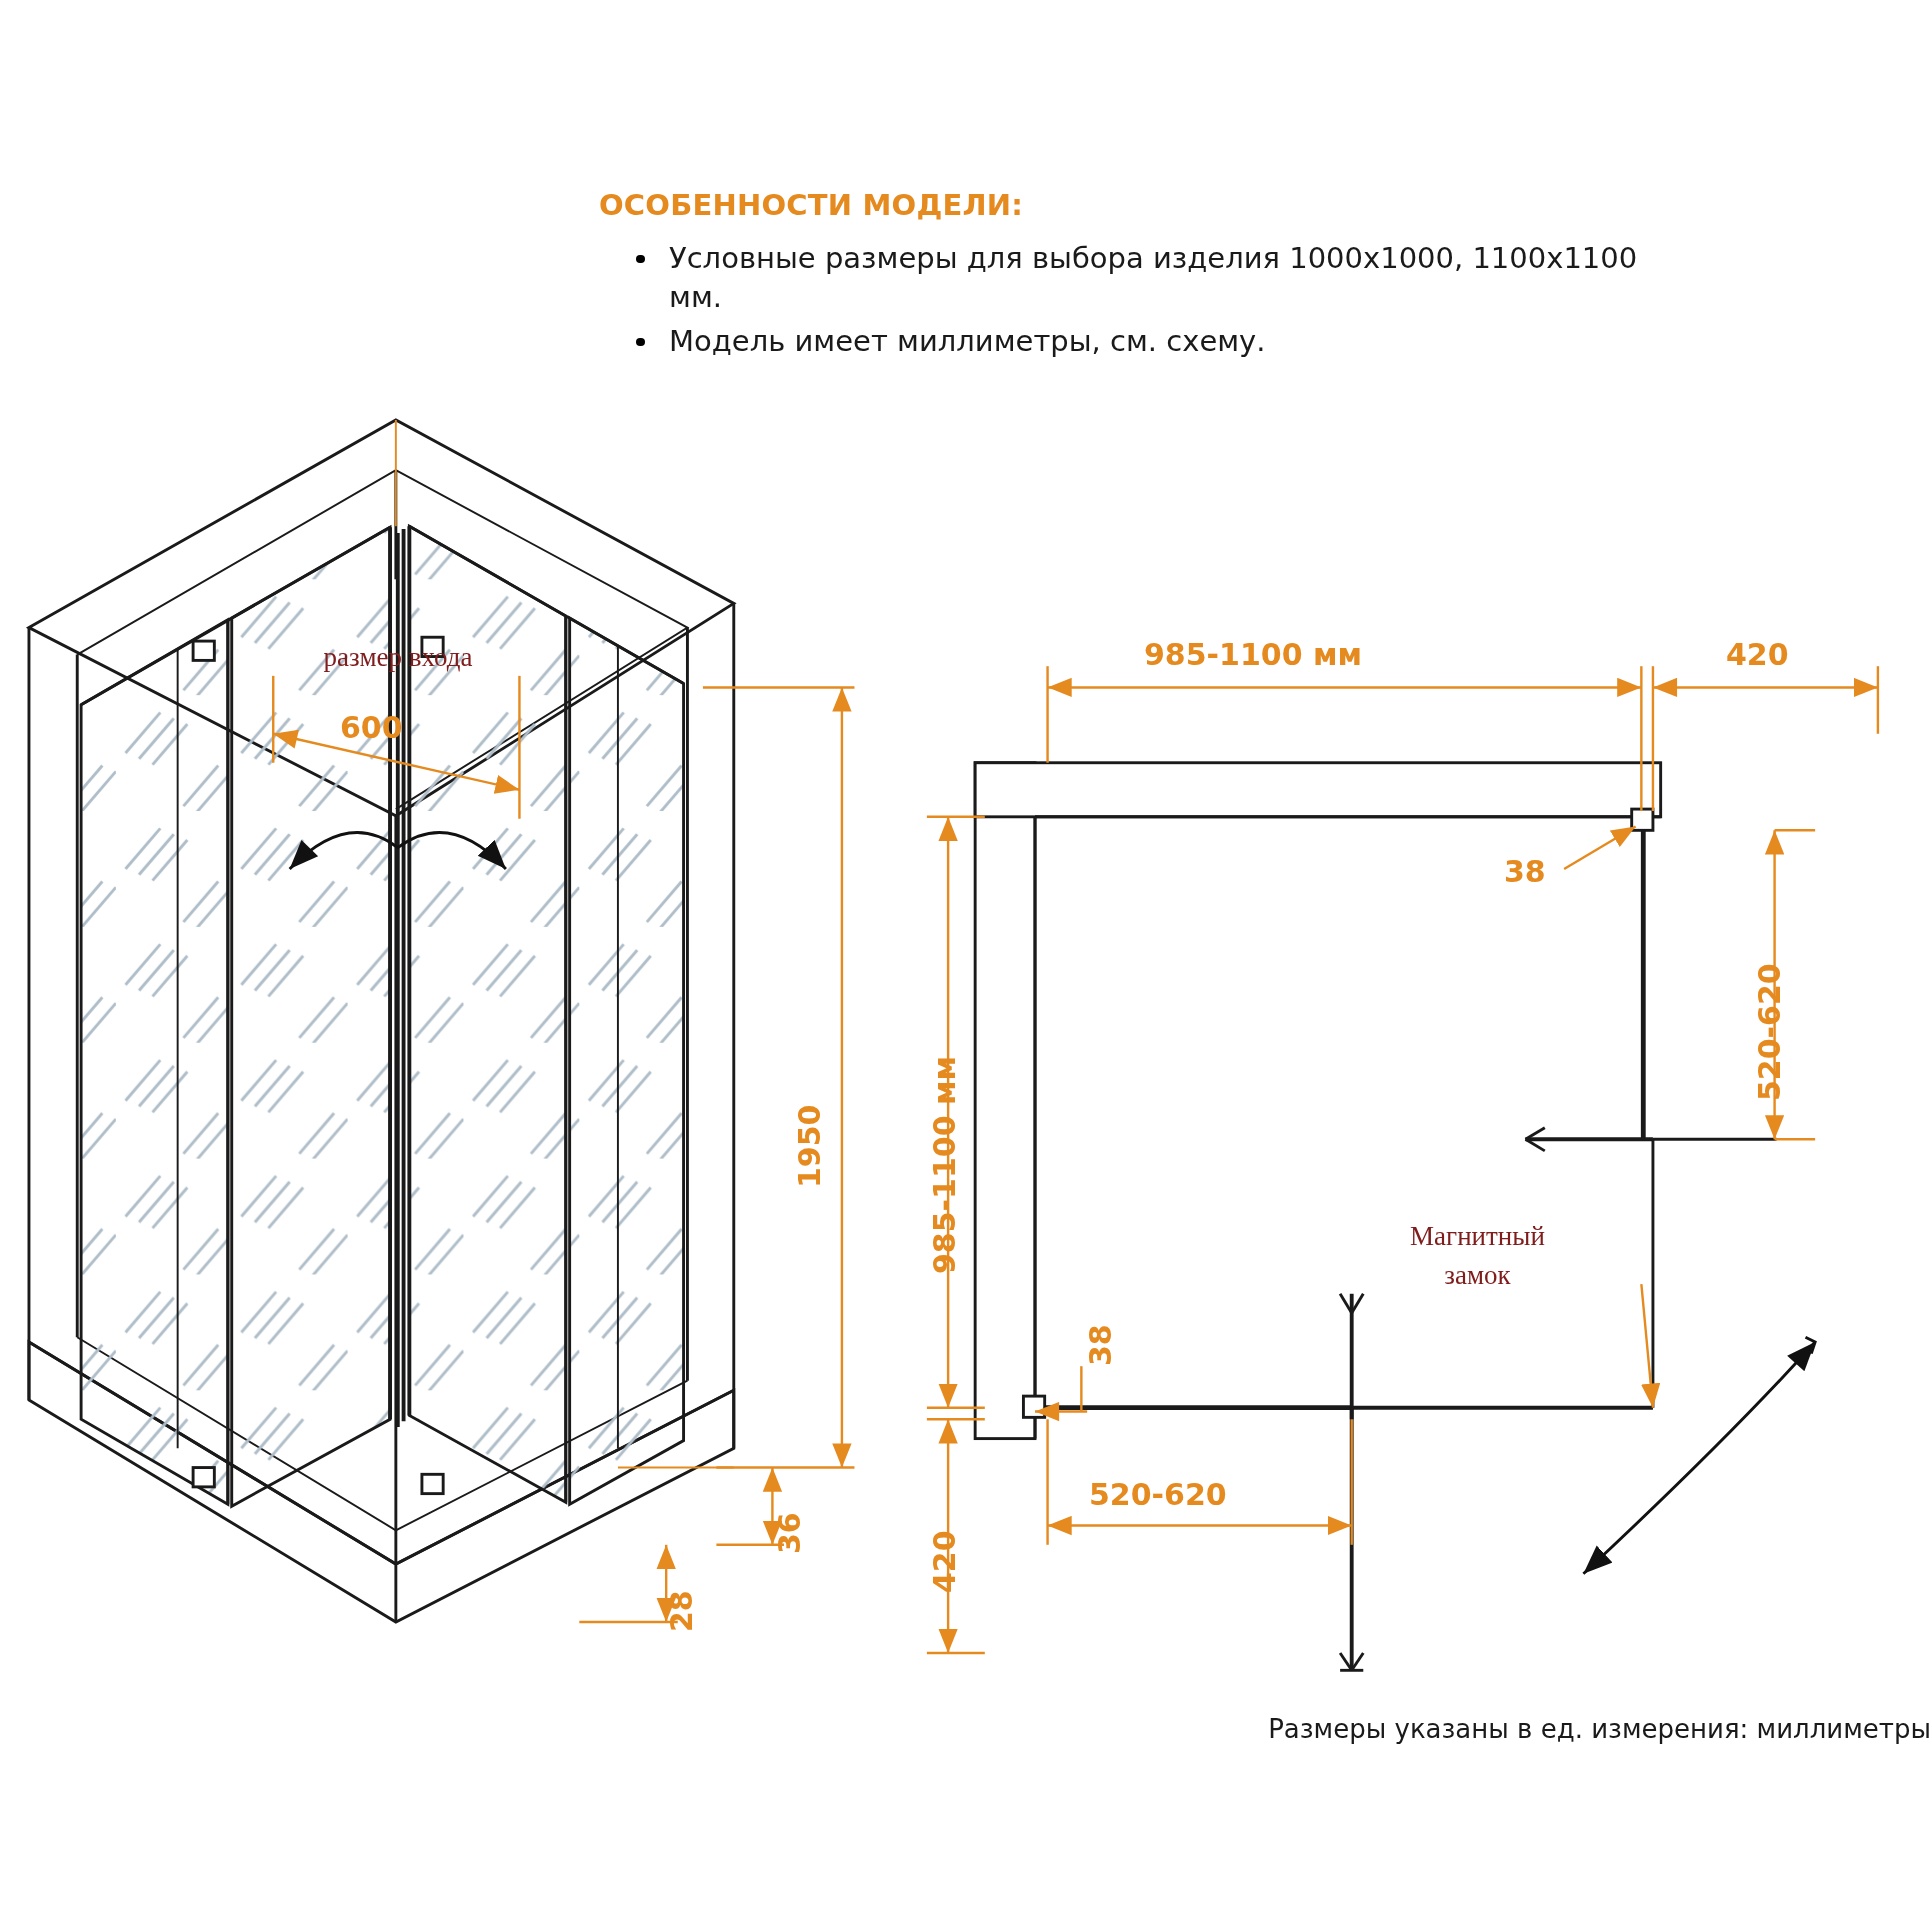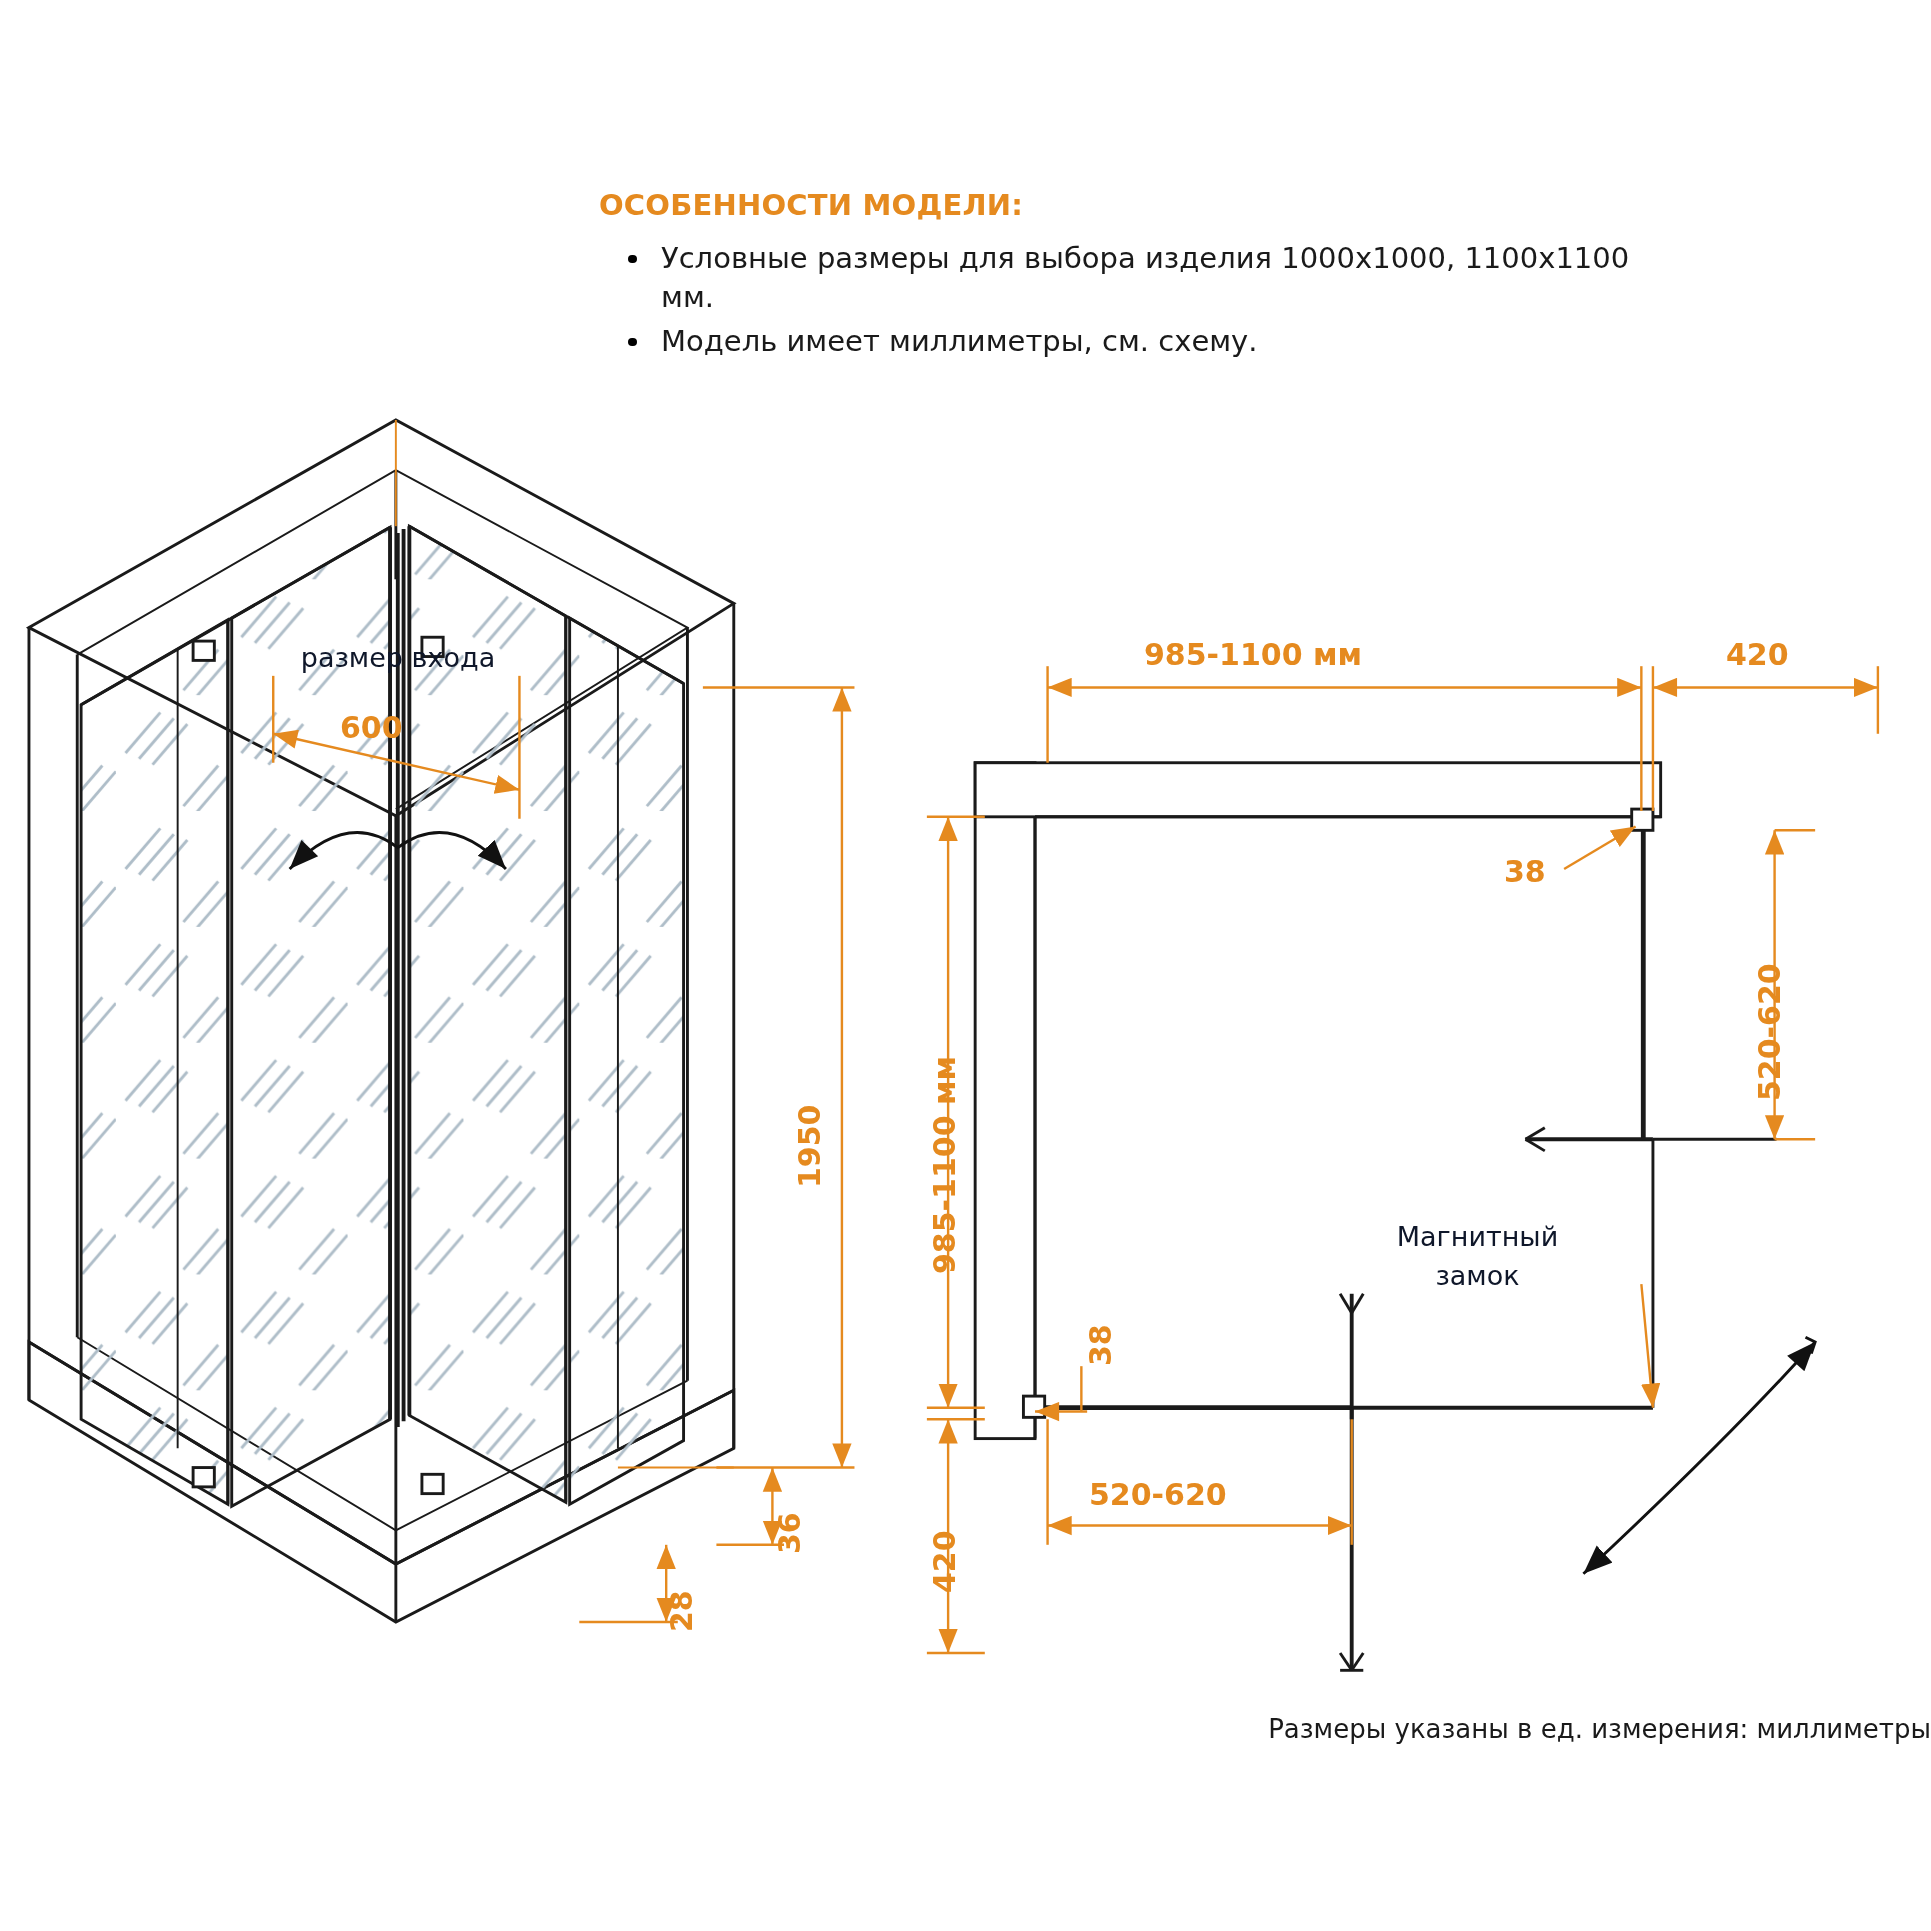--- a/index.html
+++ b/index.html
@@ -26,21 +26,21 @@
     width: 1081px;
   }
   .features-title {
     color: #E58A1F;
     font-weight: bold;
     font-size: 29px;
     letter-spacing: 0.2px;
     margin: 0 0 17.4px 0;
   }
   .features-list {
-    margin: 8px;
+    margin: 16px;
     padding: 0 0 0 54px;
     list-style: none;
   }
   .features-list li {
     position: relative;
     font-size: 29px;
     color: #1a1a1a;
     line-height: 1.33;
     margin-bottom: 5.8px;
   }
@@ -76,25 +76,26 @@
     font-size: 30px;
     font-weight: bold;
     white-space: nowrap;
   }
   .dim-label.vert {
     transform-origin: 0 0;
     transform: rotate(-90deg);
   }
   .plain-label {
     position: absolute;
-    color: #0f172a;
+    color: #7f1d1d;
     font-size: 27px;
     font-weight: normal;
     white-space: nowrap;
     text-align: center;
+    font-family: Liberation Serif, serif;
   }
 </style>
 </head>
 <body>
 
 <div id="root">
 
   <div class="features">
     <div class="features-title">ОСОБЕННОСТИ МОДЕЛИ:</div>
     <ul class="features-list">

